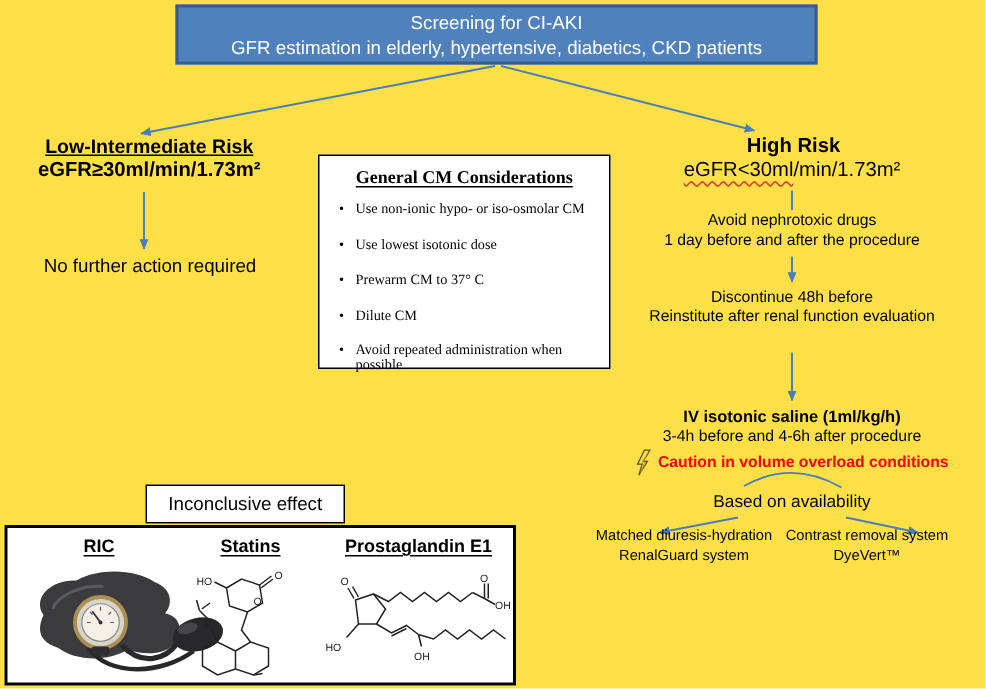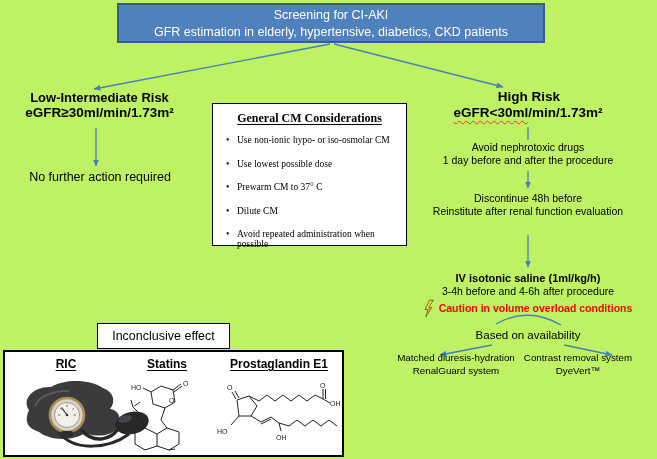--- a/index.html
+++ b/index.html
@@ -1,48 +1,48 @@
 <!DOCTYPE html>
 <html><head>
 <meta charset="utf-8">
 <style>
   html,body{margin:0;padding:0;background:#fff;}
   .canvas{
-    position:relative;width:657px;height:459px;background:#bef264;overflow:hidden;
+    position:relative;width:657px;height:459px;background:#fde047;overflow:hidden;
     font-family:"Liberation Sans", sans-serif;color:#000;
   }
   .abs{position:absolute;}
   .ctr{text-align:center;}
   
   .overlay{position:absolute;left:0;top:0;width:657px;height:459px;z-index:0;}
   
   .header-box{
     left:117px;top:3px;width:424px;height:34px;
     background:#4f81bd;border:2px solid #385d8a;
     color:#fff;text-align:center;font-size:12.5px;line-height:16.5px;padding-top:2px;
     z-index:1;
   }
   .u{text-decoration:underline;text-underline-offset:2px;}
   .wavy{
     text-decoration-line:underline;text-decoration-style:wavy;
     text-decoration-color:#e03c31;text-decoration-thickness:1px;text-underline-offset:3px;
   }
   
-  .low-title{left:12px;top:90px;width:175px;font-weight:bold;font-size:13px;z-index:1;}
+  .low-title{left:12px;top:90px;width:175px;font-weight:bold;font-size:13px;z-index:1;text-decoration:underline;}
   .low-criteria{left:7px;top:105px;width:185px;font-weight:bold;font-size:13.5px;z-index:1;}
   .no-action{left:10px;top:170px;width:180px;font-size:12.5px;z-index:1;}
   
   .cm-box{left:212px;top:103px;width:193px;height:141px;border:1.5px solid #000;background:#fff;z-index:1;font-family:Liberation Serif, serif;}
   .cm-title{margin-top:7px;text-align:center;font-weight:bold;font-size:12px;text-decoration:underline;text-underline-offset:2px;}
   .cm-box ul{margin:9px 0 0 0;padding:0 4px 0 24px;list-style:none;}
   .cm-box li{position:relative;font-size:9.5px;margin-bottom:13.5px;line-height:10px;}
   .cm-box li::before{content:"•";position:absolute;left:-11px;top:0;font-size:9.5px;}
   
   .high-title{left:440px;top:89px;width:178px;font-weight:bold;font-size:13.5px;z-index:1;}
-  .high-criteria{left:428px;top:105px;width:200px;font-weight:bold;font-size:13.5px;z-index:1;}
+  .high-criteria{left:428px;top:105px;width:200px;font-weight:normal;font-size:13.5px;z-index:1;}
   .step1{left:420px;top:141px;width:216px;font-size:10.5px;line-height:13px;z-index:1;text-align:center;}
   .step2{left:412px;top:192px;width:232px;font-size:10.5px;line-height:12.5px;z-index:1;}
   .step3{left:412px;top:272px;width:232px;font-size:10.5px;line-height:13px;z-index:1;}
   .saline-main{font-weight:bold;font-size:11px;}
   .warning-row{display:flex;align-items:center;justify-content:center;gap:2px;margin-top:1px;}
   .warning-text{color:#ff0000;font-weight:bold;font-size:10.5px;}
   .availability{left:448px;top:329px;width:160px;font-size:11.5px;z-index:1;}
   .option-left{left:380px;top:352px;width:152px;font-size:9.8px;line-height:12.5px;z-index:1;}
   .option-right{left:502px;top:352px;width:152px;font-size:9.8px;line-height:12.5px;z-index:1;}
   
@@ -86,21 +86,21 @@
   </div>
 
   <div class="abs ctr low-title">Low-Intermediate Risk</div>
   <div class="abs ctr low-criteria">eGFR≥30ml/min/1.73m²</div>
   <div class="abs ctr no-action">No further action required</div>
 
   <div class="abs cm-box">
     <div class="cm-title">General CM Considerations</div>
     <ul>
       <li>Use non-ionic hypo- or iso-osmolar CM</li>
-      <li>Use lowest possible dose</li>
+      <li>Use lowest isotonic dose</li>
       <li>Prewarm CM to 37° C</li>
       <li>Dilute CM</li>
       <li>Avoid repeated administration when possible</li>
     </ul>
   </div>
 
   <div class="abs ctr high-title">High Risk</div>
   <div class="abs ctr high-criteria"><span class="wavy">eGFR&lt;30ml</span><span>/min/1.73m²</span></div>
 
   <div class="abs ctr step1">

